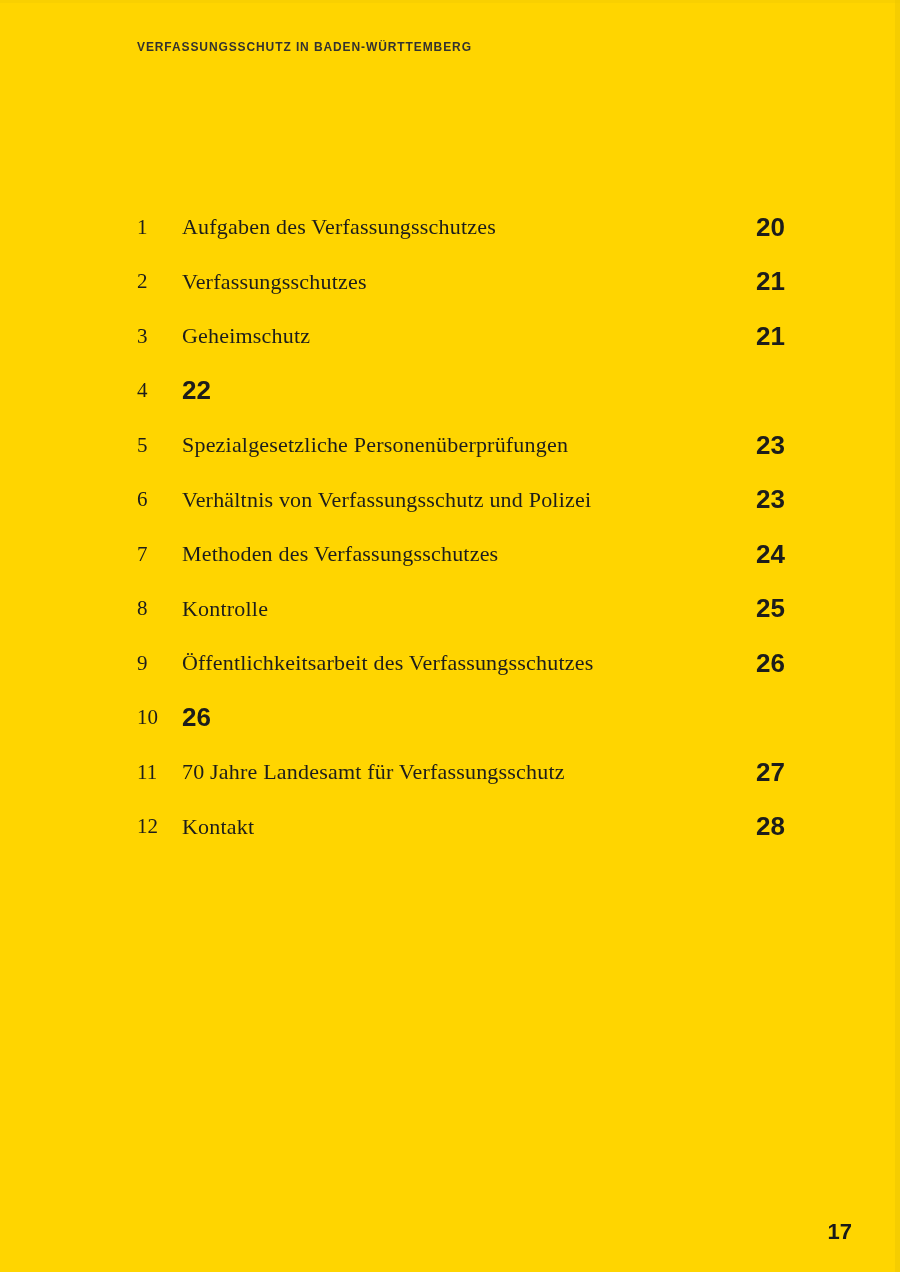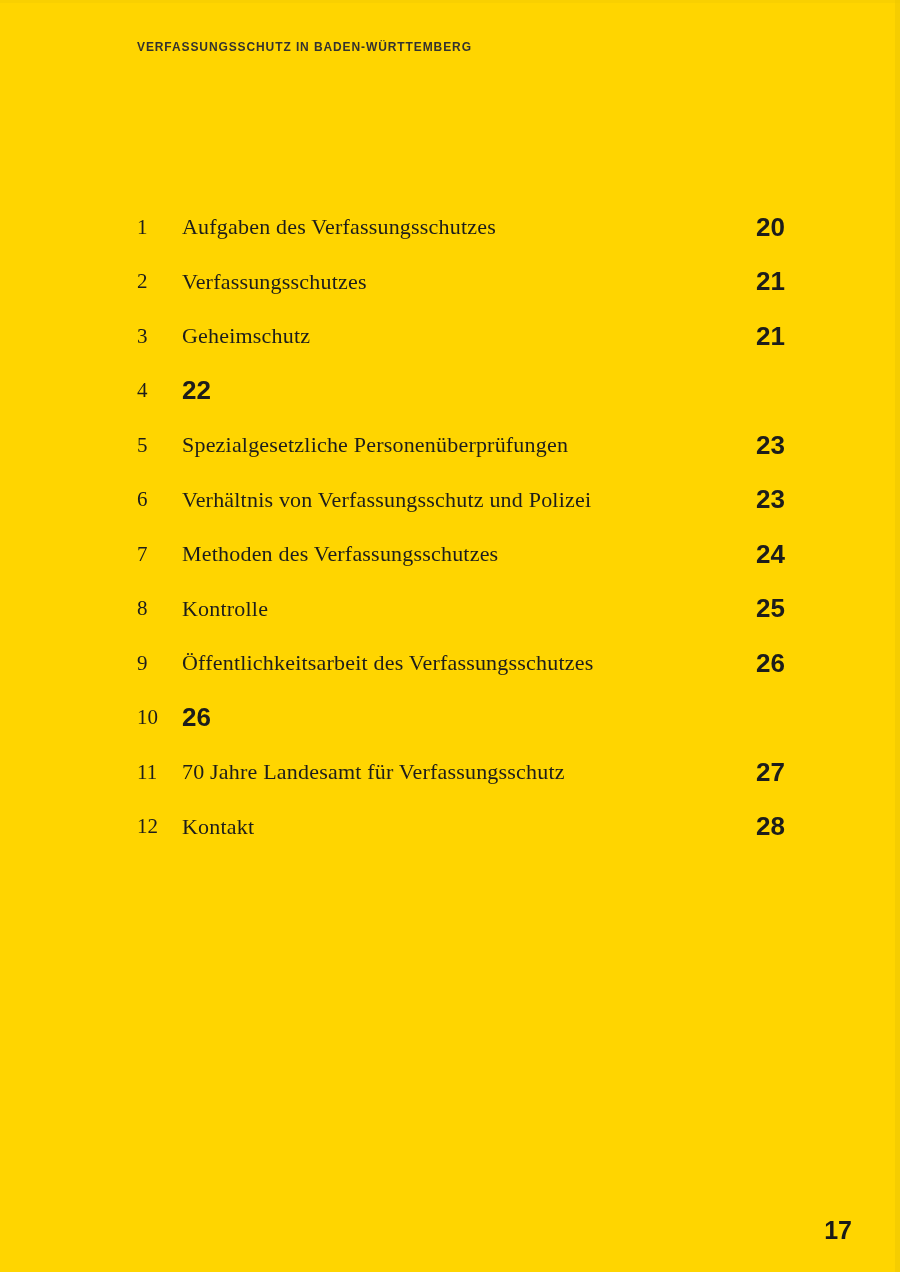--- a/index.html
+++ b/index.html
@@ -60,21 +60,21 @@
     font-weight: bold;
     font-size: 26px;
     text-align: right;
   }
   .folio {
     position: absolute;
     right: 48px;
     bottom: 27px;
     font-family: "Liberation Sans", sans-serif;
     font-weight: bold;
-    font-size: 25px;
+    font-size: 22px;
     color: #1A1A18;
   }
 </style>
 </head>
 <body>
 
 <div class="edge-top"></div>
 <div class="edge-right"></div>
 
 <div class="running-head">VERFASSUNGSSCHUTZ IN BADEN-WÜRTTEMBERG</div>

